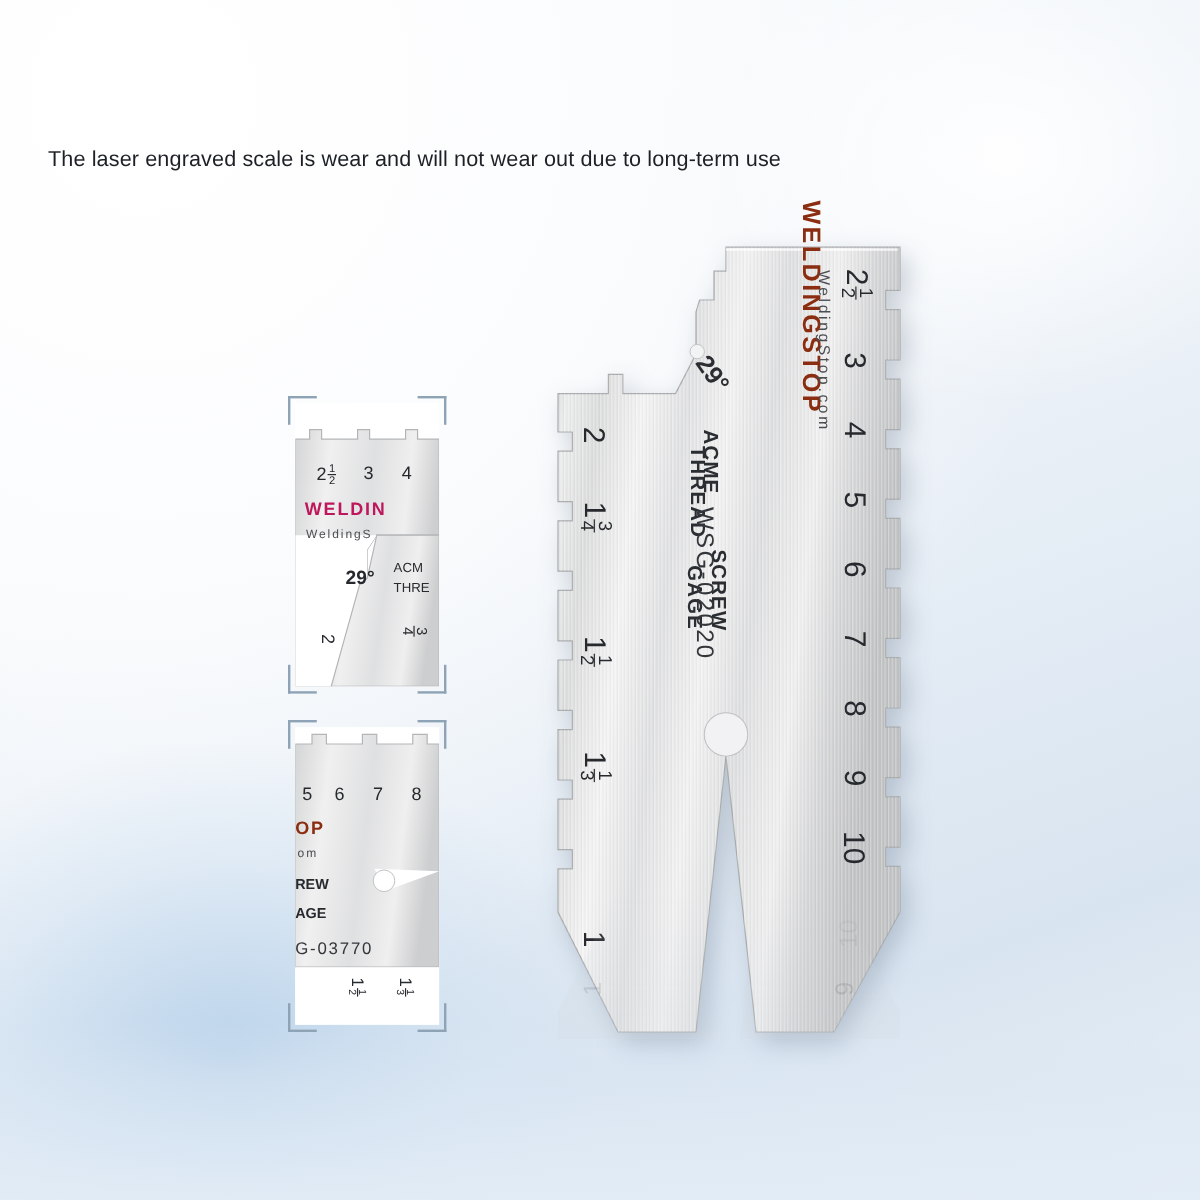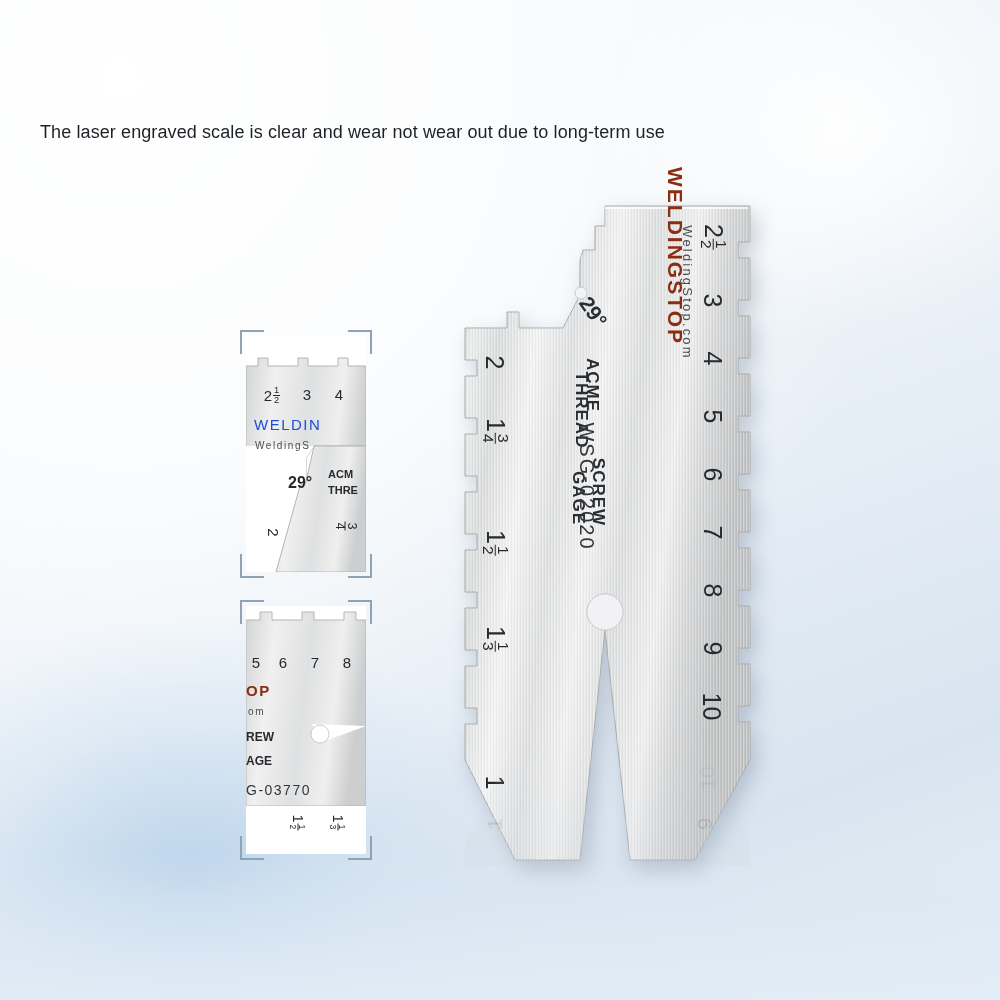--- a/index.html
+++ b/index.html
@@ -224,21 +224,21 @@
 </style>
 </head>
 <body>
 
 <div class="stage">
 
   <div class="glow-tr"></div>
   <div class="glow-bl"></div>
   <div class="floor"></div>
 
-  <div class="subhead">The laser engraved scale is clear and wear not wear out due to long-term use</div>
+  <div class="subhead">The laser engraved scale is wear and will not wear out due to long-term use</div>
 
   <div id="main-gauge">
 
     <svg class="gauge-shape" viewBox="0 0 300 665" xmlns="http://www.w3.org/2000/svg">
       <defs>
         <linearGradient id="steel" x1="0" y1="0" x2="1" y2="0.25">
           <stop offset="0%" stop-color="#c9cacb"></stop>
           <stop offset="7%" stop-color="#eceded"></stop>
           <stop offset="16%" stop-color="#dcdddd"></stop>
           <stop offset="28%" stop-color="#f4f4f4"></stop>
@@ -443,26 +443,26 @@
             <span>2</span>
             <span class="frac">
               <span class="num">1</span>
               <span class="den">2</span>
             </span>
           </span>
       </div>
       <div class="lbl" style="left:48px; top:50px; width:26px; text-align:center; font-size:15px;">3</div>
       <div class="lbl" style="left:80px; top:50px; width:26px; text-align:center; font-size:15px;">4</div>
 
-      <div class="lbl" style="left:8px; top:80px; font-size:15px; font-weight:400; color:#1d4ed8; letter-spacing:1.5px;">WELDIN</div>
+      <div class="lbl" style="left:8px; top:80px; font-size:15px; font-weight:700; color:#be185d; letter-spacing:1.5px;">WELDIN</div>
       <div class="lbl" style="left:9px; top:104px; font-size:10px; color:#4a4d51; letter-spacing:1.6px;">WeldingS</div>
 
       <div class="lbl" style="left:42px; top:138px; font-size:16px; font-weight:700; color:#26292d;">29°</div>
-      <div class="lbl" style="left:82px; top:132px; font-size:11px; font-weight:700; color:#26292d;">ACM</div>
-      <div class="lbl" style="left:82px; top:148px; font-size:11px; font-weight:700; color:#26292d;">THRE</div>
+      <div class="lbl" style="left:82px; top:132px; font-size:11px; font-weight:400; color:#26292d;">ACM</div>
+      <div class="lbl" style="left:82px; top:148px; font-size:11px; font-weight:400; color:#26292d;">THRE</div>
 
       <div class="lbl lbl-l" style="left:14px; top:188px; width:26px; text-align:center; font-size:15px;">2</div>
       <div class="lbl lbl-l" style="left:84px; top:178px; width:30px; text-align:center; font-size:15px;">
         <span class="frac" style="font-size:12px;">
             <span class="num">3</span>
             <span class="den">4</span>
           </span>
       </div>
     </div>
   </div>

